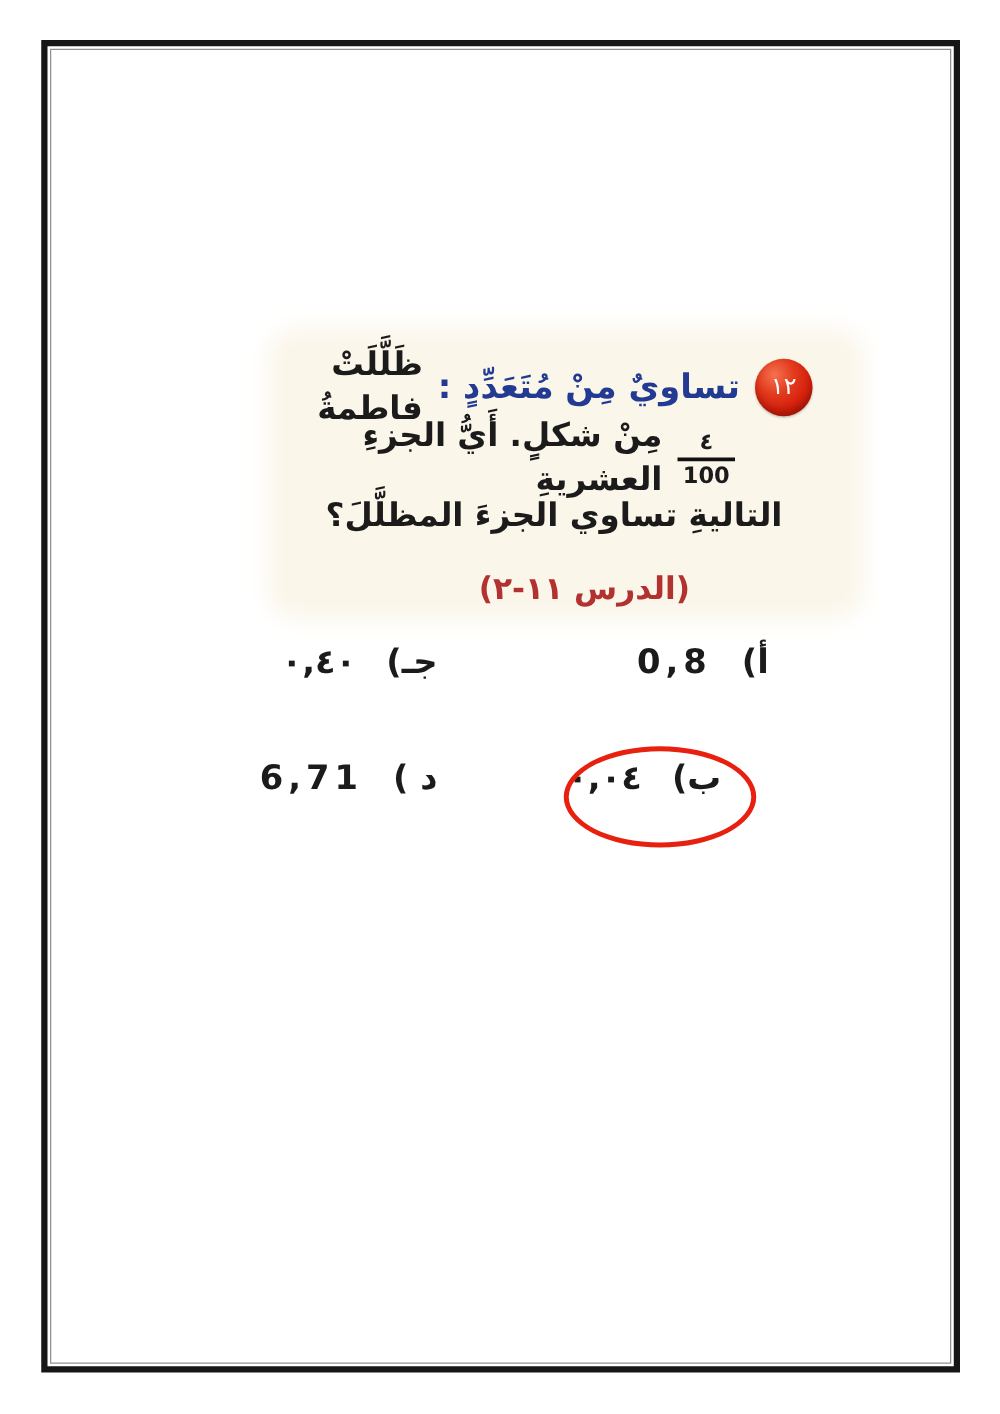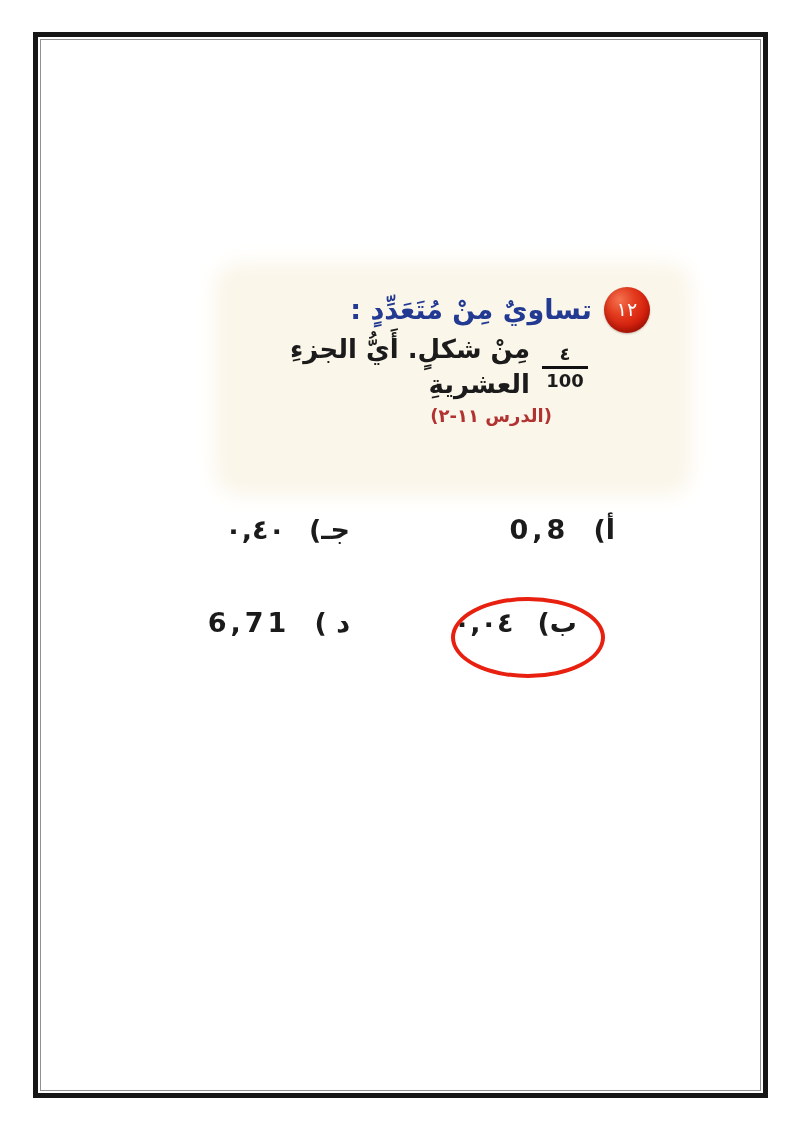--- a/index.html
+++ b/index.html
@@ -45,21 +45,21 @@
     background:radial-gradient(circle at 34% 28%, #f4724f 0%, #e23a1d 35%, var(--badge-red) 62%, #9c1004 100%);
     color:#ffffff;display:flex;align-items:center;justify-content:center;
     font-size:19px;font-weight:normal;
     box-shadow:inset 0 -4px 6px rgba(120,10,0,.45), 0 1px 2px rgba(0,0,0,.25);
   }
   .heading{color:var(--heading-blue);font-size:27px;white-space:nowrap;}
   .q-line2{display:flex;align-items:center;gap:12px;height:58px;margin-right:62px;}
   .fraction{display:inline-flex;flex-direction:column;align-items:center;line-height:1;font-size:18px;}
   .fraction .bar{width:46px;height:3px;background:#111;margin:3px 0;}
   .q-line3{height:50px;margin-right:24px;}
-  .q-line4{margin-right:98px;margin-top:8px;font-size:18px;color:var(--lesson-red);}
+  .q-line4{margin-right:98px;margin-top:8px;font-size:25px;color:var(--lesson-red);}
   
   .choices{
     position:absolute;top:514px;right:185px;width:430px;
     direction:rtl;
     display:grid;grid-template-columns:265px 165px;row-gap:62px;
     font-weight:bold;font-size:27px;color:var(--text-black);
   }
   .choice{display:flex;align-items:center;gap:24px;white-space:nowrap;}
   .choice .c-value{letter-spacing:4px;}
   .choice.indent{margin-right:38px;}
@@ -80,28 +80,32 @@
   </div>
 
   <div class="cream"></div>
 
   <div class="question" dir="rtl">
     <div class="q-line1">
       <span class="badge">
         <span>١٢</span>
       </span>
       <span class="heading">تساويٌ مِنْ مُتَعَدِّدٍ :</span>
+      <span>ظَلَّلَتْ فاطمةُ</span>
     </div>
     <div class="q-line2">
       <span class="fraction">
         <span>٤</span>
         <span class="bar"></span>
         <span>100</span>
       </span>
       <span>مِنْ شكلٍ. أَيُّ الجزءِ العشريةِ</span>
+    </div>
+    <div class="q-line3">
+      <span>التاليةِ تساوي الجزءَ المظلَّلَ؟</span>
     </div>
     <div class="q-line4">
       <span>(الدرس ١١-٢)</span>
     </div>
   </div>
 
   <div class="choices" dir="rtl">
     <div class="choice">
       <span class="c-label">أ)</span>
       <span class="c-value">0,8</span>

